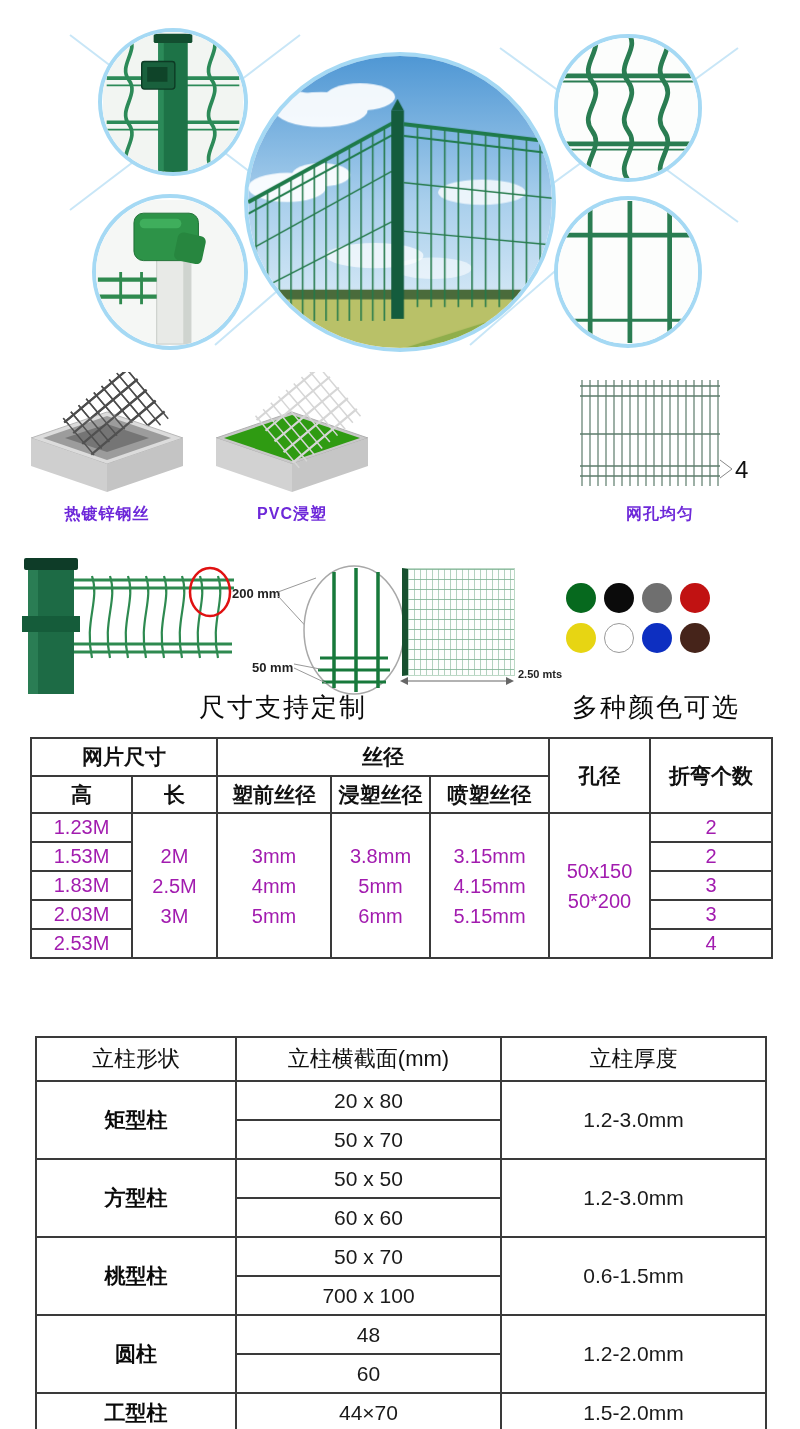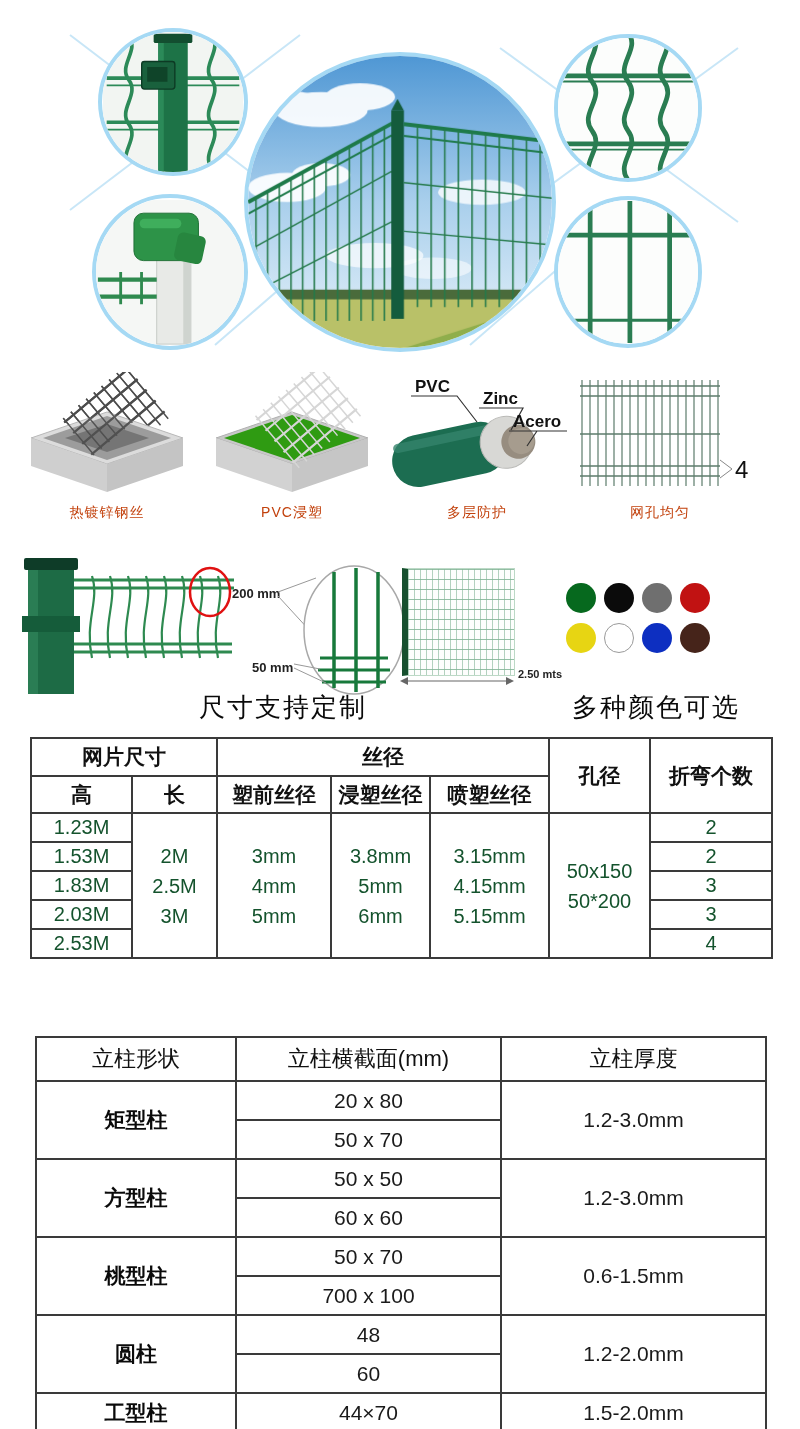--- a/index.html
+++ b/index.html
@@ -6,41 +6,41 @@
   .page{position:relative;width:800px;height:1429px;background:#fff;overflow:hidden;
         font-family:"Liberation Sans","DejaVu Sans",sans-serif;color:#111;}
   .abs{position:absolute;}
   
   .circle{position:absolute;border-radius:50%;border:4px solid #a5d9f4;background:#fff;
           overflow:hidden;box-sizing:border-box;}
   .circle svg{display:block;width:100%;height:100%;}
   
   .feature{position:absolute;top:372px;width:184px;text-align:center;}
   .feature svg{display:block;margin:0 auto;}
-  .feature-label{margin-top:6px;font-size:14px;font-weight:normal;color:#c2410c;letter-spacing:1px;}
+  .feature-label{margin-top:6px;font-size:16px;font-weight:bold;color:#6d28d9;letter-spacing:1px;}
   
   .section-label{position:absolute;top:690px;font-size:26px;font-weight:normal;color:#0a0a0a;
                  text-align:center;letter-spacing:2px;}
   .mesh-panel{position:absolute;left:402px;top:568px;width:106px;height:106px;
       background-color:#fdfefd;
       background-image:
         repeating-linear-gradient(to bottom, rgba(130,180,150,.85) 0 1px, transparent 1px 10px),
         repeating-linear-gradient(to right, rgba(130,180,150,.6) 0 1px, transparent 1px 6px);
       border:1px solid #bcd9c6;border-left:6px solid #17502f;box-sizing:content-box;}
   .panel-dim{position:absolute;left:518px;top:668px;font-size:11px;font-weight:bold;color:#222;}
   .swatch-grid{position:absolute;left:566px;top:583px;display:grid;
                grid-template-columns:repeat(4,30px);grid-auto-rows:30px;column-gap:8px;row-gap:10px;}
   .swatch{width:30px;height:30px;border-radius:50%;}
   .swatch.outlined{box-sizing:border-box;border:1px solid #9a9a9a;}
   
   table{border-collapse:collapse;table-layout:fixed;background:#fff;position:absolute;}
   th,td{border:2px solid #3a3a3a;text-align:center;vertical-align:middle;padding:0;overflow:hidden;}
   .t1{left:30px;top:737px;width:741px;}
   .t1 th{font-size:21px;font-weight:bold;color:#111;}
-  .t1 td{font-size:20px;color:#14532d;}
+  .t1 td{font-size:20px;color:#a21caf;}
   .t1 tr.hr1{height:38px;} .t1 tr.hr2{height:37px;} .t1 tr.dr{height:29px;}
   .mline{line-height:30px;}
   .t2{left:35px;top:1036px;width:730px;}
   .t2 th{font-size:22px;font-weight:normal;height:42px;color:#111;}
   .t2 td{font-size:21px;height:37px;color:#1a1a1a;}
   .t2 td.shape{font-weight:bold;font-size:21px;color:#0a0a0a;}
   
   .note{position:absolute;left:0;top:966px;width:800px;text-align:center;
         font-size:40px;font-weight:bold;font-style:italic;color:#16618f;letter-spacing:1px;}
   svg text{font-family:"Liberation Sans","DejaVu Sans",sans-serif;}
@@ -189,40 +189,20 @@
         <polygon points="92,92 168,66 168,94 92,120" fill="#c6c6c6"></polygon>
       </g>
       <g transform="rotate(-40 108 44)" stroke="#d6d6d6" fill="none">
         <path stroke-width="1.5" d="M68,10 V78 M78,10 V78 M88,10 V78 M98,10 V78 M108,10 V78 M118,10 V78 M128,10 V78 M138,10 V78 M148,10 V78"></path>
         <path stroke-width="2.2" d="M66,14 H150 M66,28 H150 M66,42 H150 M66,56 H150 M66,70 H150"></path>
       </g>
     </svg>
     <div class="feature-label">PVC浸塑</div>
   </div>
 
-  <div class="feature" style="left:385px;">
-    <svg width="184" height="126" viewBox="0 0 184 126">
-      <g transform="rotate(-12 85 78)">
-        <rect x="6" y="52" width="116" height="52" rx="26" fill="#1c6d51"></rect>
-        <rect x="10" y="57" width="104" height="9" rx="4.5" fill="#35836b" opacity="0.8"></rect>
-        <circle cx="122" cy="78" r="26" fill="#d8d8d5" stroke="#b9b9b6"></circle>
-        <circle cx="134" cy="80" r="17" fill="#978d80"></circle>
-        <circle cx="137" cy="80" r="13" fill="#a69c8e"></circle>
-      </g>
-      <g font-weight="bold" fill="#111" font-size="17">
-        <text x="30" y="20">PVC</text>
-        <path d="M26,24 H72 L92,50" stroke="#333" stroke-width="1.2" fill="none"></path>
-        <text x="98" y="32">Zinc</text>
-        <path d="M94,36 H138 L126,58" stroke="#333" stroke-width="1.2" fill="none"></path>
-        <text x="128" y="55">Acero</text>
-        <path d="M124,59 H182 M152,59 L142,74" stroke="#333" stroke-width="1.2" fill="none"></path>
-      </g>
-    </svg>
-    <div class="feature-label">多层防护</div>
-  </div>
 
   <div class="feature" style="left:568px;">
     <svg width="184" height="126" viewBox="0 0 184 126">
       <g stroke="#5d7c6c" fill="none">
         <path stroke-width="1.2" d="M14,8 V114 M22,8 V114 M30,8 V114 M38,8 V114 M46,8 V114 M54,8 V114 M62,8 V114 M70,8 V114 M78,8 V114 M86,8 V114 M94,8 V114 M102,8 V114 M110,8 V114 M118,8 V114 M126,8 V114 M134,8 V114 M142,8 V114 M150,8 V114"></path>
         <path stroke-width="1.4" d="M12,14 H152 M12,24 H152 M12,62 H152 M12,94 H152 M12,104 H152"></path>
       </g>
       <polyline points="152,88 164,97 152,106" stroke="#888" fill="none" stroke-width="1"></polyline>
       <text x="167" y="106" font-size="24" fill="#111">4</text>
     </svg>

